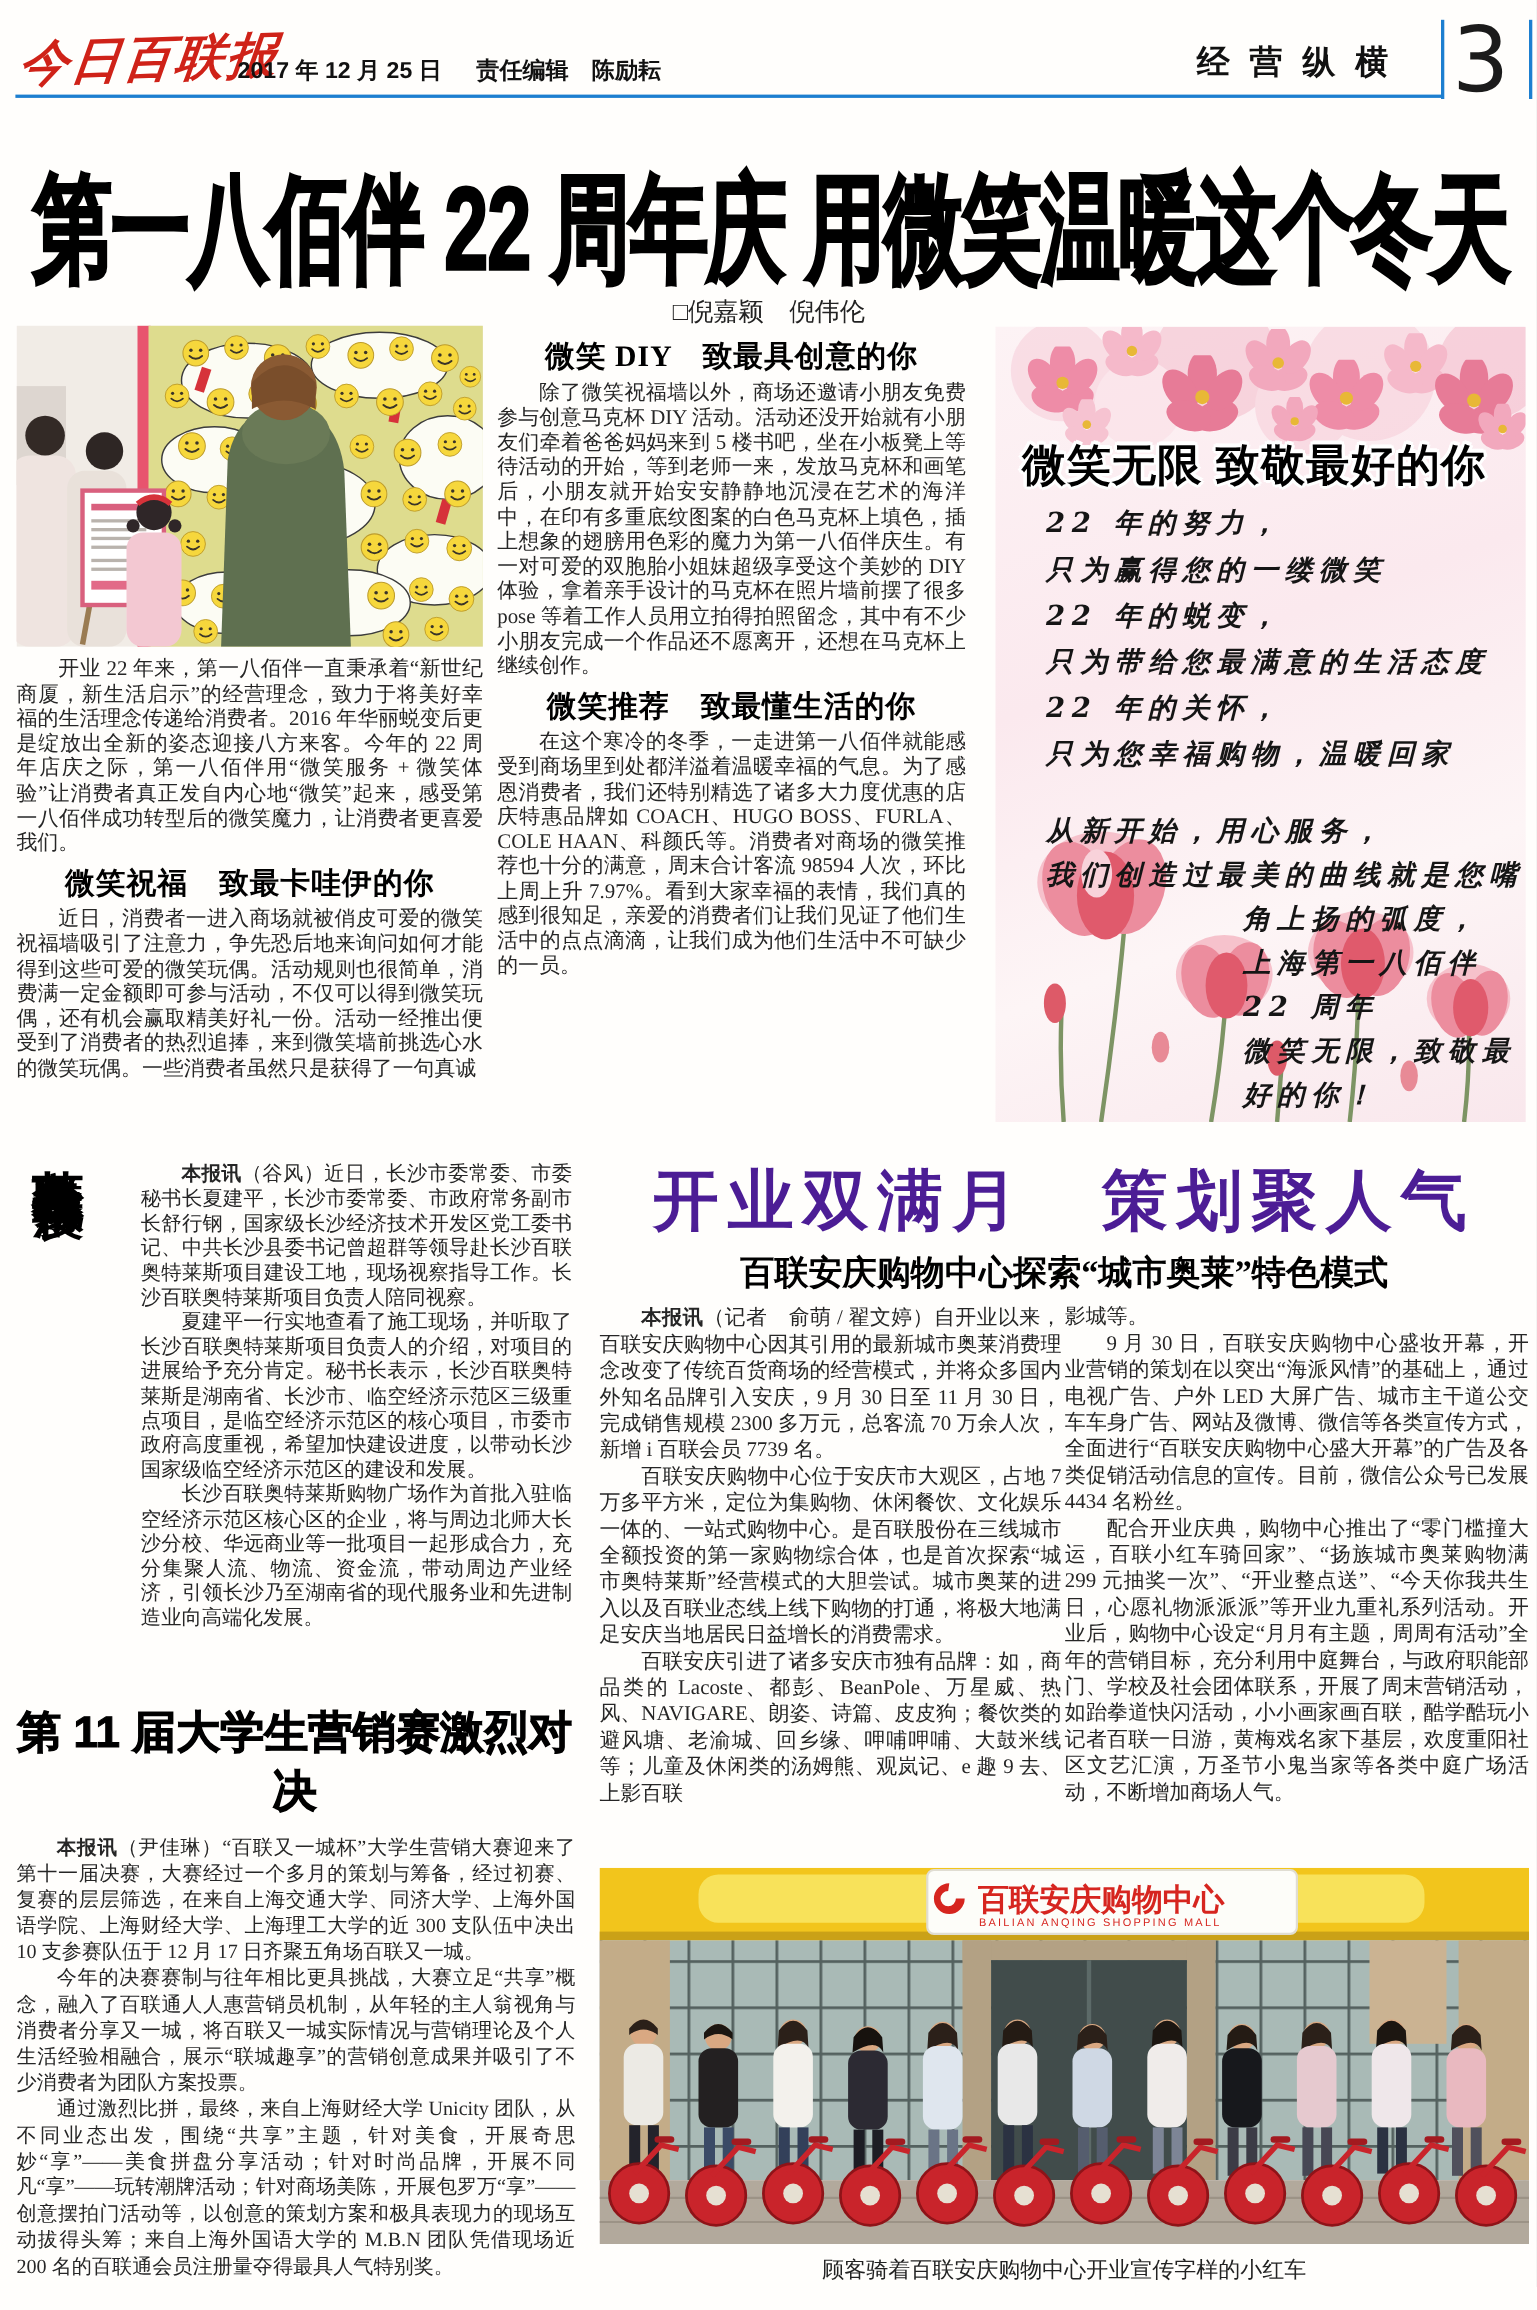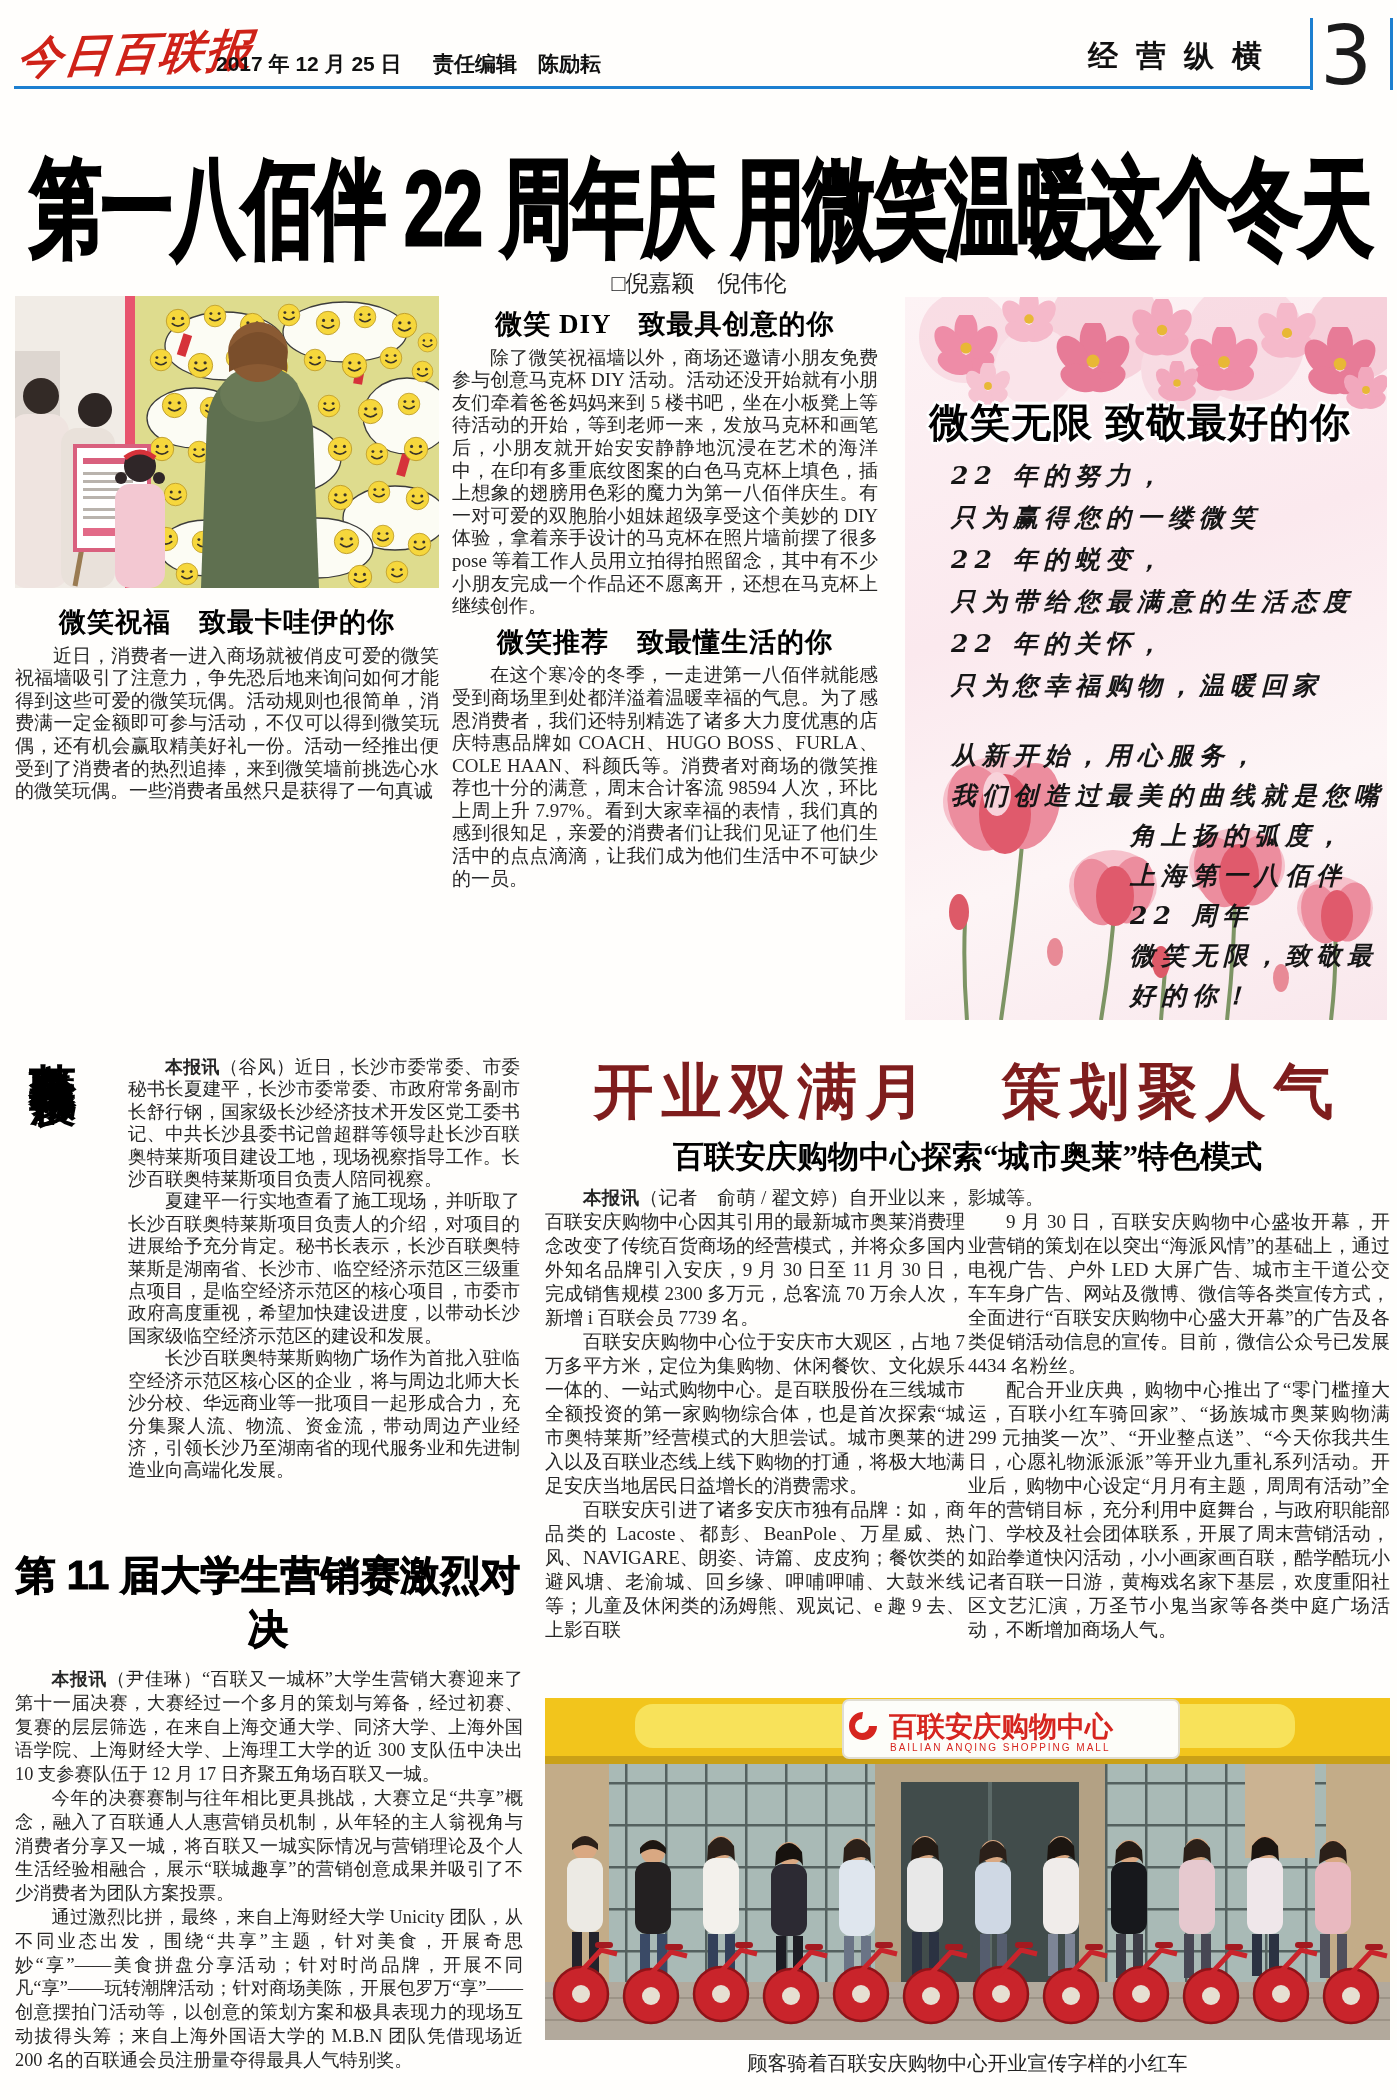--- a/index.html
+++ b/index.html
@@ -46,21 +46,21 @@
           letter-spacing:-3px;transform:scaleY(0.78);transform-origin:top left;white-space:nowrap;}
   .cs-body{left:128px;top:1056px;width:392px;font-size:18.5px;line-height:22.4px;}
   .cs-body .lede{font-weight:bold;}
   
   .mk-hl{position:absolute;left:12px;top:1548px;width:512px;text-align:center;
          font-family:"Liberation Sans",sans-serif;font-weight:900;font-size:40px;line-height:54px;color:#000;
          -webkit-text-stroke:1px #000;}
   .mk-body{left:15px;top:1668px;width:508px;font-size:18.3px;line-height:23.8px;}
   
   .aq-hl{position:absolute;left:545px;top:1052px;width:845px;text-align:center;font-weight:bold;
-         font-size:60px;letter-spacing:8px;color:#7f1d1d;white-space:nowrap;}
+         font-size:60px;letter-spacing:8px;color:#4c1d95;white-space:nowrap;}
   .aq-sub{position:absolute;left:545px;top:1136px;width:845px;text-align:center;font-weight:bold;
          font-size:31px;color:#000;white-space:nowrap;}
   .aq-c1{left:545px;top:1186px;width:420px;font-size:19px;line-height:24px;}
   .aq-c2{left:968px;top:1186px;width:422px;font-size:19px;line-height:24px;}
   .aq-c2 .noind{text-indent:0;}
   .lede{font-weight:bold;font-family:"Liberation Sans",sans-serif;font-size:0.97em;}
   .photo2{position:absolute;left:545px;top:1698px;width:845px;height:342px;}
   .caption{position:absolute;left:545px;top:2050px;width:845px;text-align:center;font-size:20px;color:#222;}
 </style>
 </head>
@@ -182,20 +182,21 @@
       <g>
         <path d="M192 122 Q200 76 244 72 Q292 78 298 132 L304 292 L186 292 Z" fill="#5f7050"></path>
         <ellipse cx="245" cy="98" rx="40" ry="28" fill="#6a7a57"></ellipse>
         <circle cx="243" cy="56" r="30" fill="#8a5a33"></circle>
         <path d="M214 52 Q243 20 272 52 L272 76 Q243 60 214 76 Z" fill="#7a4e2b"></path>
       </g>
     </svg>
   </div>
 
   <div class="col s1" style="left:15px;top:598px;width:424px;">
+    <p>开业 22 年来，第一八佰伴一直秉承着“新世纪商厦，新生活启示”的经营理念，致力于将美好幸福的生活理念传递给消费者。2016 年华丽蜕变后更是绽放出全新的姿态迎接八方来客。今年的 22 周年店庆之际，第一八佰伴用“微笑服务 + 微笑体验”让消费者真正发自内心地“微笑”起来，感受第一八佰伴成功转型后的微笑魔力，让消费者更喜爱我们。</p>
     <p class="sub">微笑祝福　致最卡哇伊的你</p>
     <p>近日，消费者一进入商场就被俏皮可爱的微笑祝福墙吸引了注意力，争先恐后地来询问如何才能得到这些可爱的微笑玩偶。活动规则也很简单，消费满一定金额即可参与活动，不仅可以得到微笑玩偶，还有机会赢取精美好礼一份。活动一经推出便受到了消费者的热烈追捧，来到微笑墙前挑选心水的微笑玩偶。一些消费者虽然只是获得了一句真诚</p>
   </div>
 
   <div class="col s1" style="left:452px;top:300px;width:426px;">
     <p class="sub">微笑 DIY　致最具创意的你</p>
     <p>除了微笑祝福墙以外，商场还邀请小朋友免费参与创意马克杯 DIY 活动。活动还没开始就有小朋友们牵着爸爸妈妈来到 5 楼书吧，坐在小板凳上等待活动的开始，等到老师一来，发放马克杯和画笔后，小朋友就开始安安静静地沉浸在艺术的海洋中，在印有多重底纹图案的白色马克杯上填色，插上想象的翅膀用色彩的魔力为第一八佰伴庆生。有一对可爱的双胞胎小姐妹超级享受这个美妙的 DIY 体验，拿着亲手设计的马克杯在照片墙前摆了很多 pose 等着工作人员用立拍得拍照留念，其中有不少小朋友完成一个作品还不愿离开，还想在马克杯上继续创作。</p>
     <p class="sub">微笑推荐　致最懂生活的你</p>
     <p>在这个寒冷的冬季，一走进第一八佰伴就能感受到商场里到处都洋溢着温暖幸福的气息。为了感恩消费者，我们还特别精选了诸多大力度优惠的店庆特惠品牌如 COACH、HUGO BOSS、FURLA、COLE HAAN、科颜氏等。消费者对商场的微笑推荐也十分的满意，周末合计客流 98594 人次，环比上周上升 7.97%。看到大家幸福的表情，我们真的感到很知足，亲爱的消费者们让我们见证了他们生活中的点点滴滴，让我们成为他们生活中不可缺少的一员。</p>
   </div>

